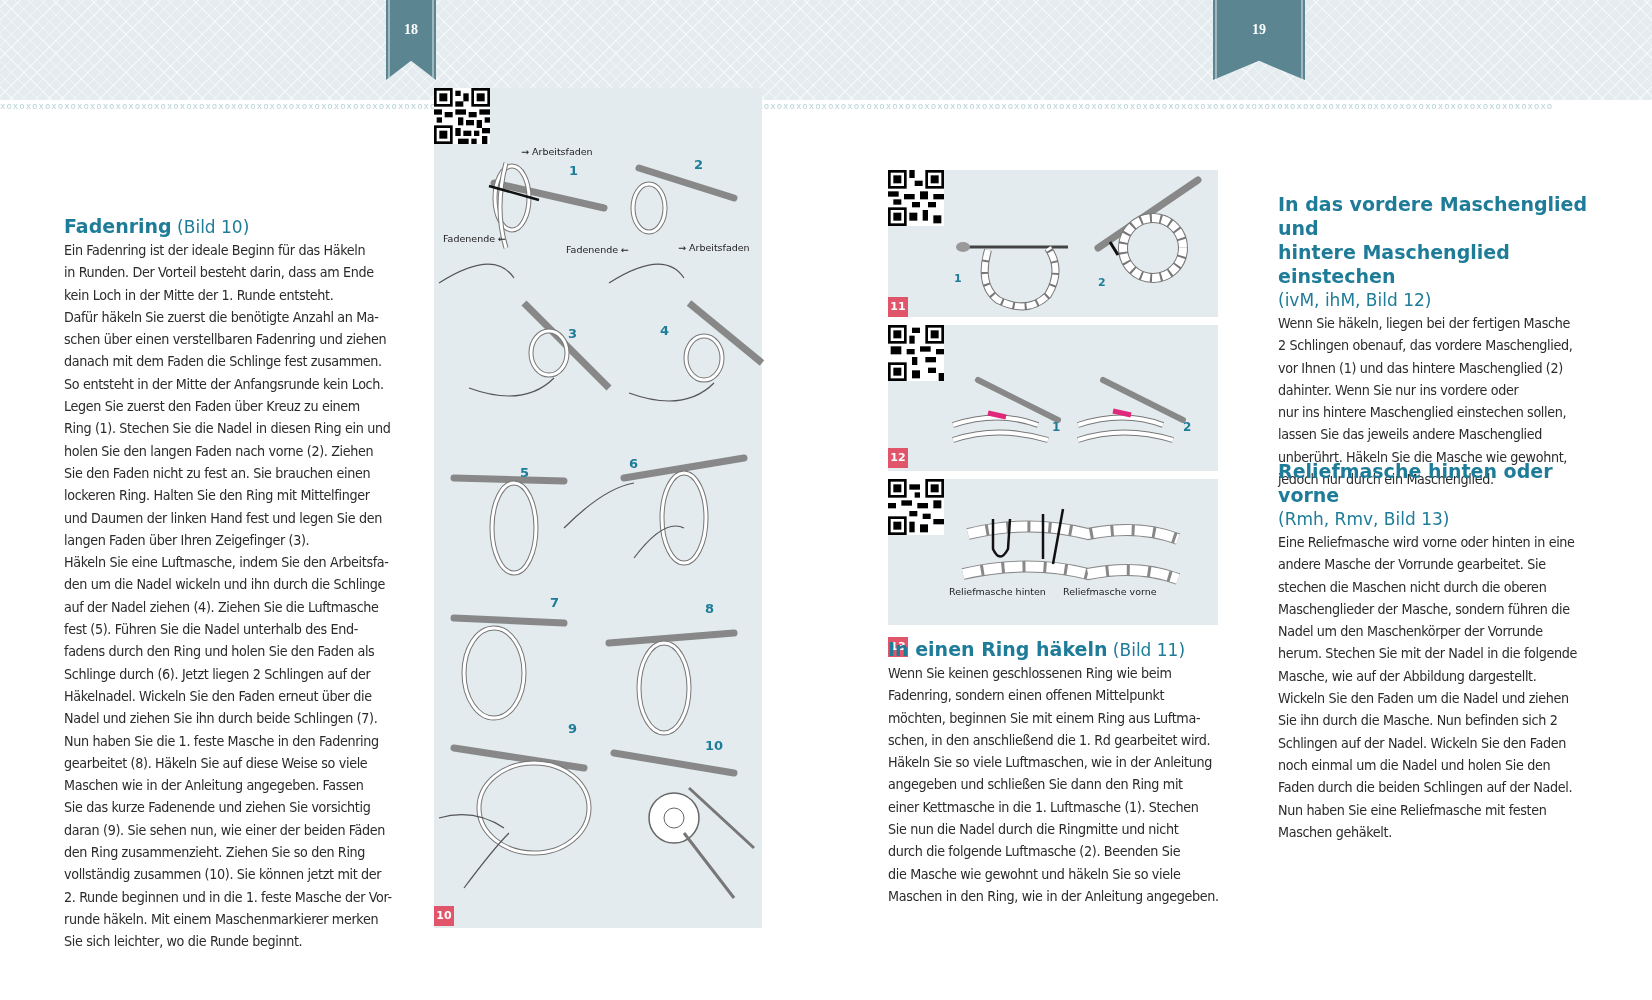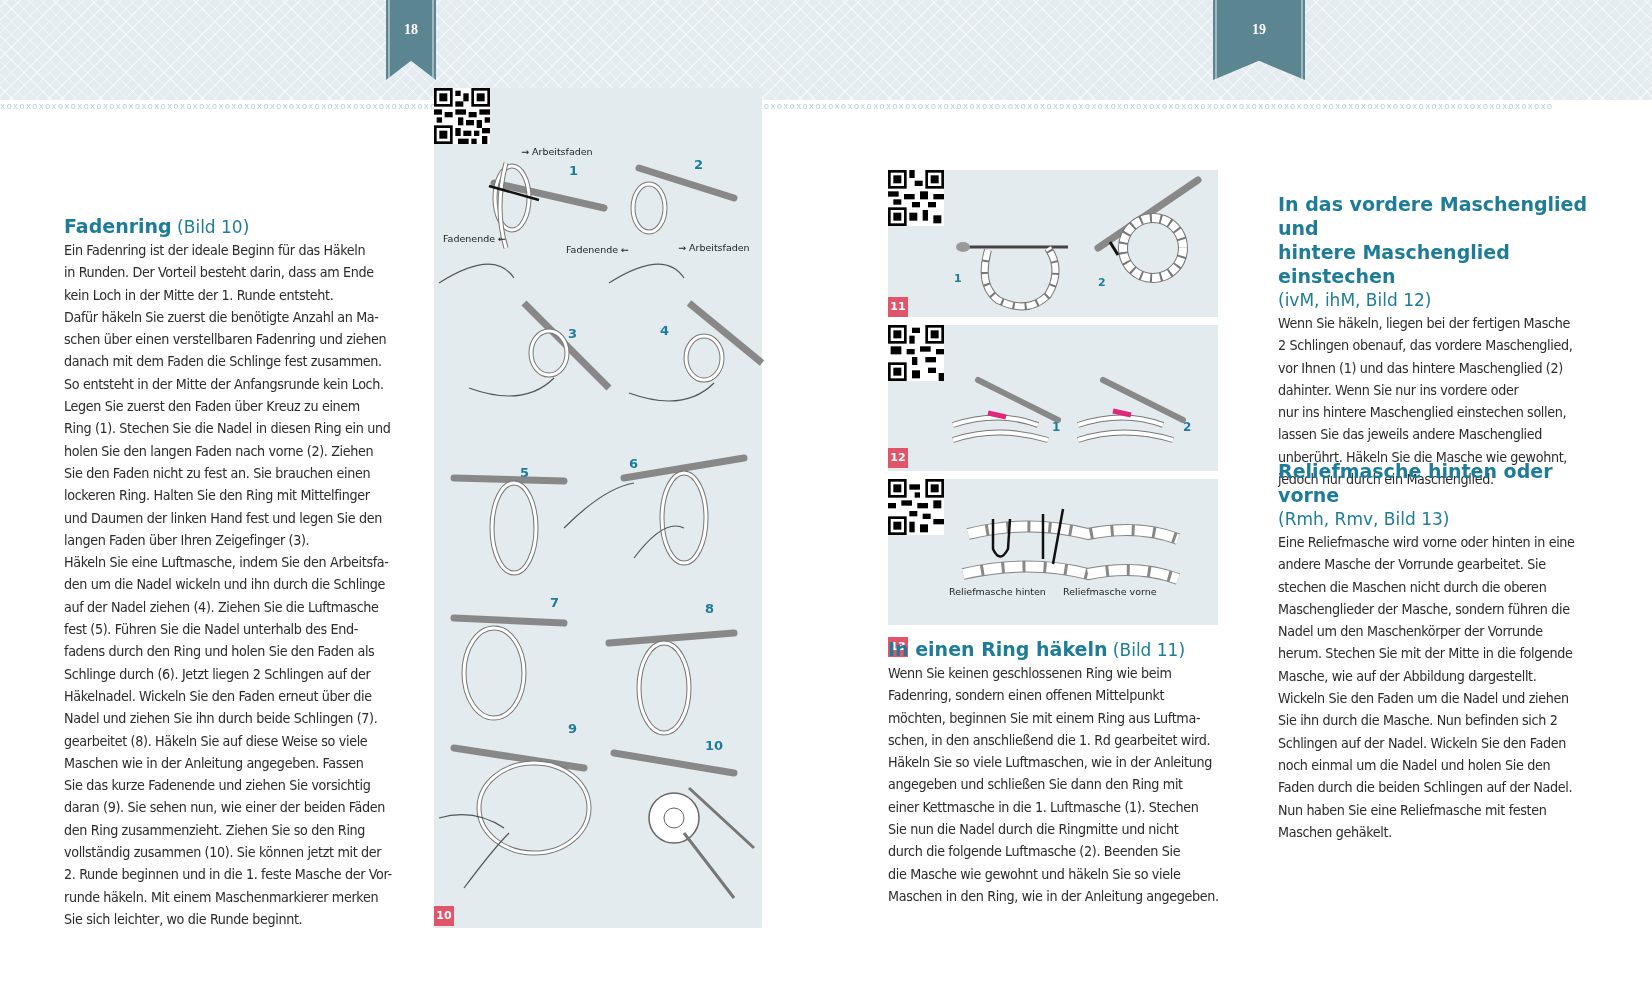--- a/index.html
+++ b/index.html
@@ -60,20 +60,21 @@
       <p>und Daumen der linken Hand fest und legen Sie den</p>
       <p>langen Faden über Ihren Zeigefinger (3).</p>
       <p>Häkeln Sie eine Luftmasche, indem Sie den Arbeitsfa-</p>
       <p>den um die Nadel wickeln und ihn durch die Schlinge</p>
       <p>auf der Nadel ziehen (4). Ziehen Sie die Luftmasche</p>
       <p>fest (5). Führen Sie die Nadel unterhalb des End-</p>
       <p>fadens durch den Ring und holen Sie den Faden als</p>
       <p>Schlinge durch (6). Jetzt liegen 2 Schlingen auf der</p>
       <p>Häkelnadel. Wickeln Sie den Faden erneut über die</p>
       <p>Nadel und ziehen Sie ihn durch beide Schlingen (7).</p>
+      <p>Nun haben Sie die 1. feste Masche in den Fadenring</p>
       <p>gearbeitet (8). Häkeln Sie auf diese Weise so viele</p>
       <p>Maschen wie in der Anleitung angegeben. Fassen</p>
       <p>Sie das kurze Fadenende und ziehen Sie vorsichtig</p>
       <p>daran (9). Sie sehen nun, wie einer der beiden Fäden</p>
       <p>den Ring zusammenzieht. Ziehen Sie so den Ring</p>
       <p>vollständig zusammen (10). Sie können jetzt mit der</p>
       <p>2. Runde beginnen und in die 1. feste Masche der Vor-</p>
       <p>runde häkeln. Mit einem Maschenmarkierer merken</p>
       <p>Sie sich leichter, wo die Runde beginnt.</p>
     </div>
@@ -345,21 +346,21 @@
 
 <div class="col" style="left:1278px;top:460px;width:340px;">
   <p class="h-line"><span class="h-bold">Reliefmasche hinten oder vorne</span></p>
   <p class="h-line"><span class="h-light">(Rmh, Rmv, Bild 13)</span></p>
   <div id="relief-body">
       <p>Eine Reliefmasche wird vorne oder hinten in eine</p>
       <p>andere Masche der Vorrunde gearbeitet. Sie</p>
       <p>stechen die Maschen nicht durch die oberen</p>
       <p>Maschenglieder der Masche, sondern führen die</p>
       <p>Nadel um den Maschenkörper der Vorrunde</p>
-      <p>herum. Stechen Sie mit der Mitte in die folgende</p>
+      <p>herum. Stechen Sie mit der Nadel in die folgende</p>
       <p>Masche, wie auf der Abbildung dargestellt.</p>
       <p>Wickeln Sie den Faden um die Nadel und ziehen</p>
       <p>Sie ihn durch die Masche. Nun befinden sich 2</p>
       <p>Schlingen auf der Nadel. Wickeln Sie den Faden</p>
       <p>noch einmal um die Nadel und holen Sie den</p>
       <p>Faden durch die beiden Schlingen auf der Nadel.</p>
       <p>Nun haben Sie eine Reliefmasche mit festen</p>
       <p>Maschen gehäkelt.</p>
     </div>
 </div>

